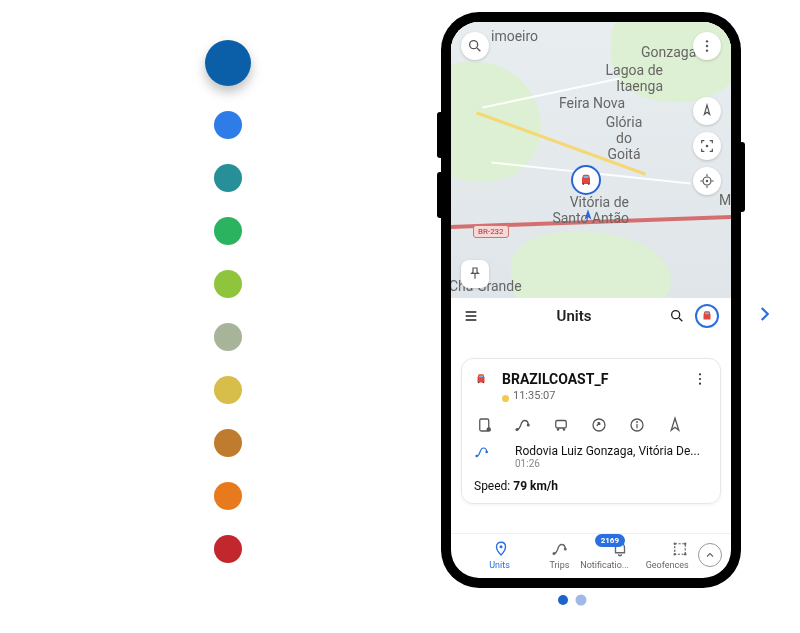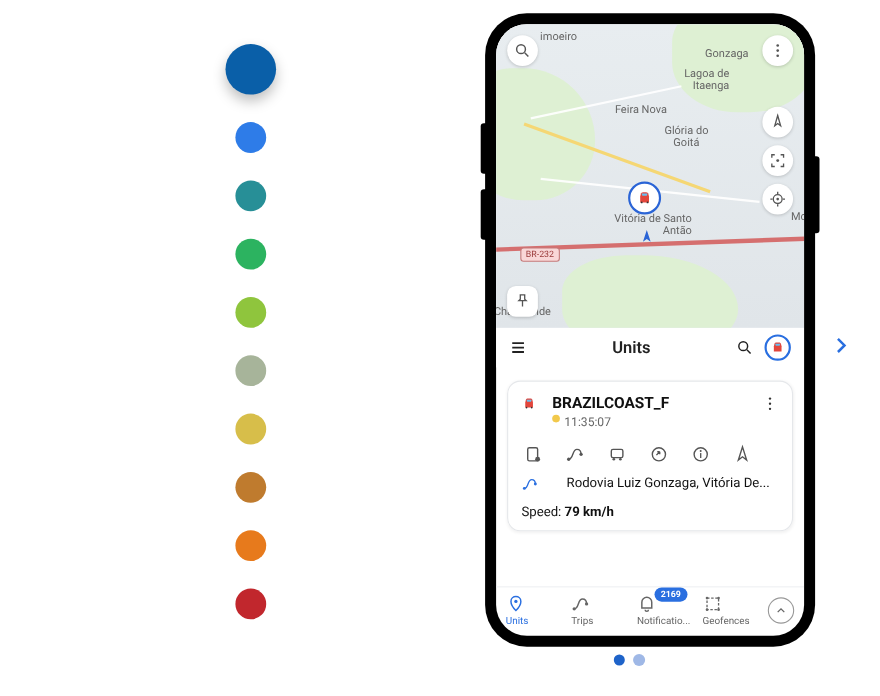--- a/index.html
+++ b/index.html
@@ -21,56 +21,56 @@
 
   
   .map{height:276px;background:#e8ecf0;position:relative;overflow:hidden;font-size:9px;color:#7a7a7a}
   .map-bg{position:absolute;inset:0;background:linear-gradient(180deg,#e8edf0 0%,#e0e5e9 100%)}
   
   .land{position:absolute;background:#def0d3;border-radius:40% 60% 50% 50%}
   .road-red{position:absolute;height:4px;background:#d56f6f;top:198px;left:-20px;right:-20px;transform:rotate(-2deg)}
   .road-y{position:absolute;height:3px;background:#f5d774;top:120px;left:20px;width:180px;transform:rotate(20deg)}
   .road-w{position:absolute;height:2px;background:#fff;opacity:.9}
   .badge-br{position:absolute;left:22px;top:203px;background:#f9d7d7;border:1px solid #c47a7a;color:#9a3a3a;font-size:8px;padding:1px 4px;border-radius:3px}
-  .city-label{position:absolute;font-size:10px;color:#666;white-space:nowrap}
+  .city-label{position:absolute;font-size:14px;color:#666;white-space:nowrap}
   .marker{position:absolute;left:120px;top:143px;width:30px;height:30px;border:2px solid #2a64d6;border-radius:50%;background:#fff;display:flex;align-items:center;justify-content:center}
   .marker svg{width:16px;height:16px}
   .arrow-user{position:absolute;left:130px;top:186px;color:#2a64d6}
 
   .map-btn{position:absolute;background:#fff;border-radius:50%;width:28px;height:28px;display:flex;align-items:center;justify-content:center;box-shadow:0 1px 3px rgba(0,0,0,.18);color:#555}
   .map-btn.search{left:10px;top:10px}
   .map-btn.more{right:10px;top:10px}
   .map-btn.compass{right:10px;top:75px}
   .map-btn.center{right:10px;top:110px}
   .map-btn.locate{right:10px;top:145px}
   .map-btn.pin{left:10px;bottom:10px;border-radius:8px}
 
   
   .units-bar{display:flex;align-items:center;height:36px;padding:0 12px;gap:10px;background:#fff}
   .units-title{flex:1;text-align:center;font-weight:600;font-size:15px;color:#222}
   .avatar-sel{width:24px;height:24px;border:2px solid #2a6fe0;border-radius:50%;display:flex;align-items:center;justify-content:center}
   .avatar-sel svg,.car-ic svg{width:14px;height:14px}
 
   
-  .card{margin:12px 10px;border:1px solid #e5e7ea;border-radius:12px;padding:12px 12px 10px;box-shadow:0 1px 3px rgba(0,0,0,.06)}
+  .card{margin:24px 10px;border:1px solid #e5e7ea;border-radius:12px;padding:12px 12px 10px;box-shadow:0 1px 3px rgba(0,0,0,.06)}
   .card-head{display:flex;align-items:flex-start}
   .car-ic{width:22px;height:22px;margin-right:6px}
   .card-name{font-weight:700;font-size:14px;color:#111}
-  .card-time{display:flex;align-items:flex-start;gap:4px;font-size:11px;color:#666;margin-top:2px}
+  .card-time{display:flex;align-items:flex-end;gap:4px;font-size:11px;color:#666;margin-top:2px}
   .dot-status{width:7px;height:7px;border-radius:50%;background:#f2c94c}
   .card-more{margin-left:auto;color:#333}
   .card-icons{display:flex;gap:20px;margin:14px 2px 10px;color:#555}
   .card-icons svg{width:18px;height:18px}
   .card-loc{display:flex;gap:25px;margin-top:6px;font-size:12px;color:#111}
   .card-loc .sub{font-size:10px;color:#888}
   .card-speed{margin-top:10px;font-size:12px;color:#111}
 
   
   .bottom{display:flex;align-items:center;justify-content:space-around;padding:6px 4px 8px;border-top:1px solid #eef0f2;margin-top:auto}
-  .bn{display:flex;flex-direction:column;align-items:flex-start;gap:2px;font-size:9px;color:#666;position:relative;width:50px}
+  .bn{display:flex;flex-direction:column;align-items:flex-end;gap:2px;font-size:9px;color:#666;position:relative;width:50px}
   .bn.active{color:#2a6fe0}
   .bn svg{width:18px;height:18px}
   .badge{position:absolute;top:-6px;right:4px;background:#2a6fe0;color:#fff;font-size:8px;font-weight:700;border-radius:9px;padding:2px 6px}
   .expand{width:24px;height:24px;border:1.5px solid #999;border-radius:50%;display:flex;align-items:center;justify-content:center;color:#666}
 
   
   .next-arrow{position:absolute;left:755px;top:305px;color:#2a6fe0}
   .pager{position:absolute;left:558px;top:595px;display:flex;gap:8px}
   .pdot{width:10px;height:10px;border-radius:50%}
   .pdot.on{background:#1e63c9}
@@ -242,20 +242,21 @@
       </div>
 
       <div class="card-loc">
         <svg width="16" height="16" viewBox="0 0 24 24">
             <path fill="none" stroke="#2a6fe0" stroke-width="1.8" d="M4 18c6 0 4-12 10-12 4 0 5 3 5 6"></path>
             <circle cx="4" cy="18" r="2" fill="#2a6fe0"></circle>
             <circle cx="19" cy="12" r="2" fill="#2a6fe0"></circle>
           </svg>
         <div>
           <div>Rodovia Luiz Gonzaga, Vitória De...</div>
+          <div class="sub">01:26</div>
         </div>
       </div>
 
       <div class="card-speed">
         <span>Speed: </span><b>79 km/h</b>
       </div>
     </div>
 
     <div class="bottom">
       <div class="bn active">

